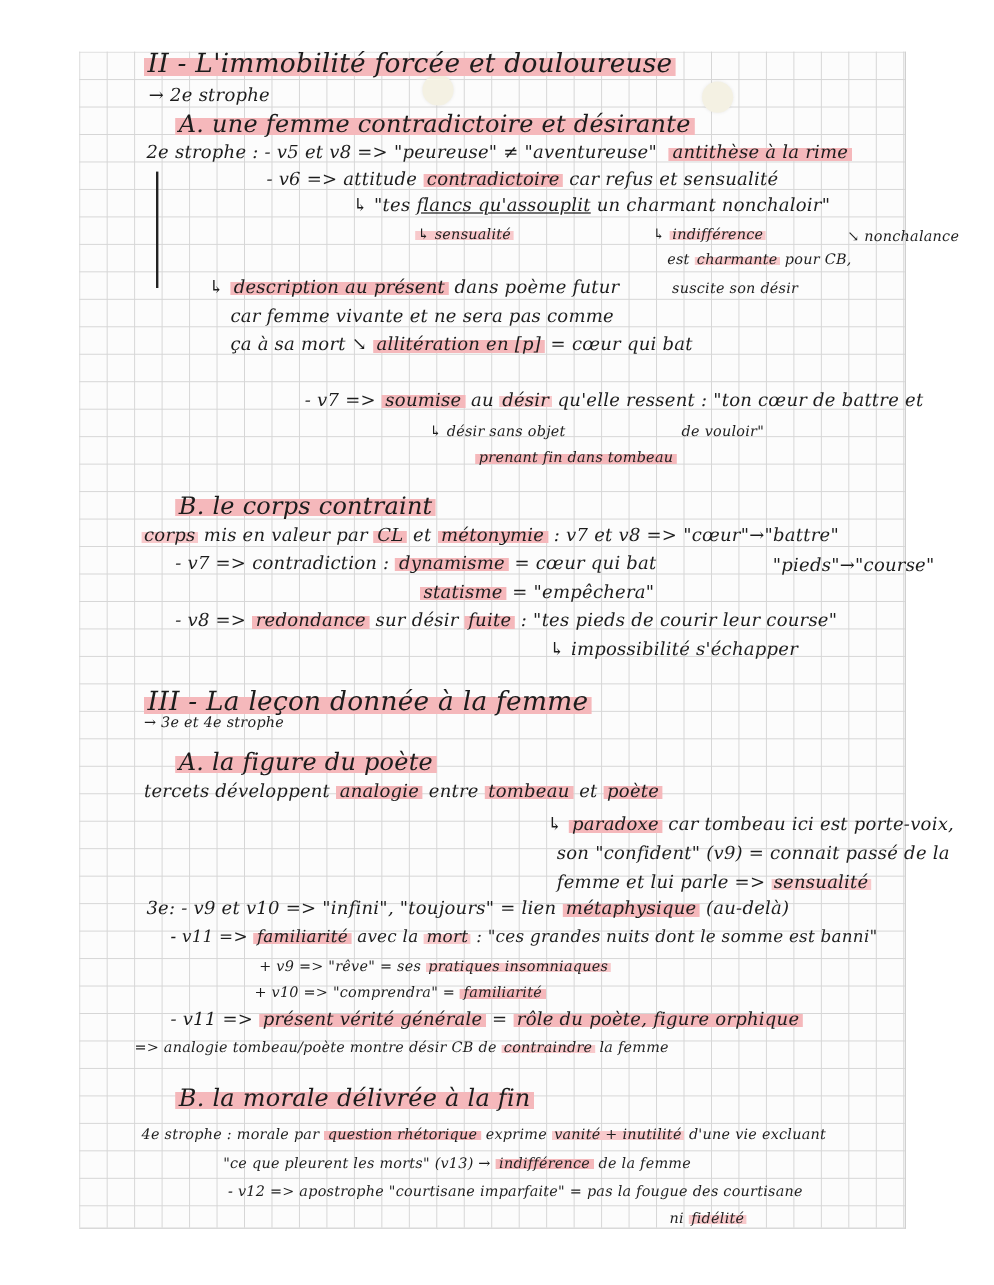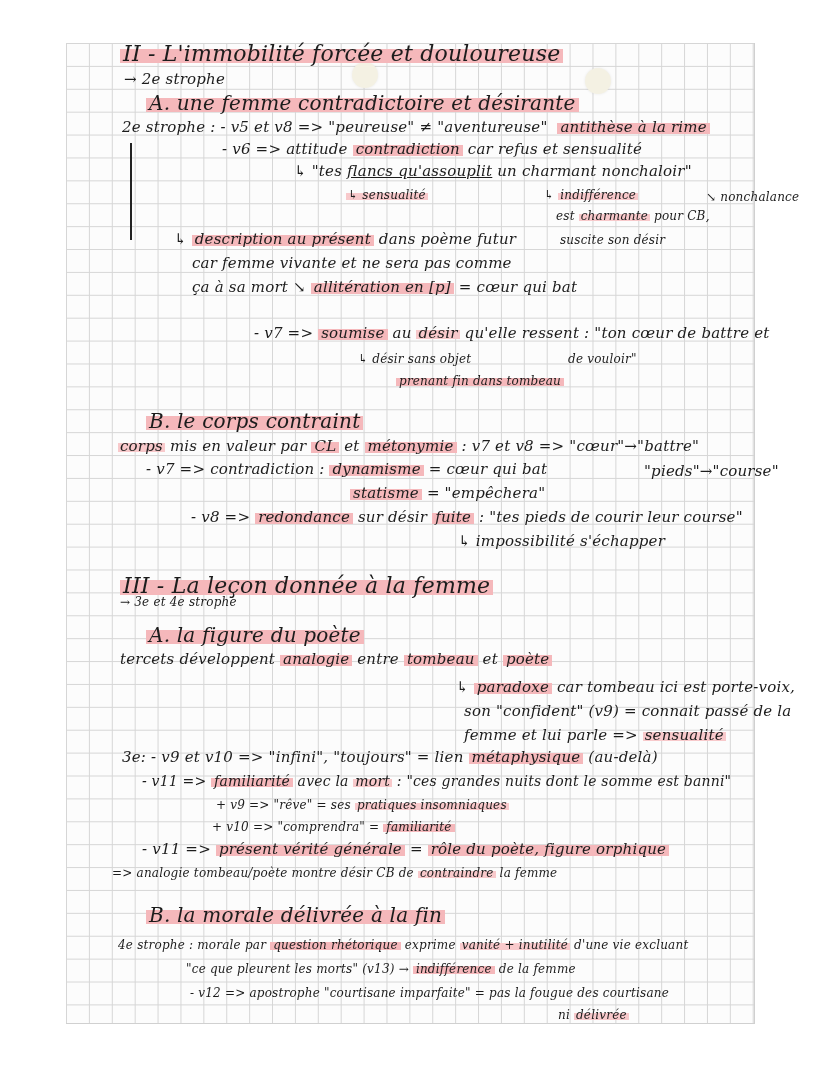--- a/index.html
+++ b/index.html
@@ -92,21 +92,21 @@
   <span class="hl">A. une femme contradictoire et désirante</span>
 </div>
 
 <div class="line" style="left:76px; top:118px;">
   <span>2e strophe :</span>
   <span>- v5 et v8 =&gt; "peureuse" ≠ "aventureuse"</span>
   &nbsp;<span class="hl">antithèse à la rime</span>
 </div>
 <div class="line" style="left:176px; top:140px;">
   <span>- v6 =&gt; attitude</span>
-  <span class="hl">contradiction</span>
+  <span class="hl">contradictoire</span>
   <span>car refus et sensualité</span>
 </div>
 <div class="line" style="left:248px; top:162px;">
   <span>↳ "tes</span>
   <span class="underline">flancs qu'assouplit</span>
   <span>un charmant nonchaloir"</span>
 </div>
 <div class="line small" style="left:300px; top:186px;text-align:right;">
   <span class="hl-soft">↳ sensualité</span>
 </div>
@@ -163,21 +163,21 @@
 <div class="line" style="left:100px; top:460px;">
   <span>- v7 =&gt; contradiction :</span>
   <span class="hl">dynamisme</span>
   <span>= cœur qui bat</span>
 </div>
 <div class="line" style="left:598px; top:462px;">"pieds"→"course"</div>
 <div class="line" style="left:304px; top:484px;">
   <span class="hl">statisme</span>
   <span>= "empêchera"</span>
 </div>
-<div class="line" style="left:100px; top:508px;margin-left:45px;">
+<div class="line" style="left:100px; top:508px;">
   <span>- v8 =&gt;</span>
   <span class="hl">redondance</span>
   <span>sur désir</span>
   <span class="hl">fuite</span>
   <span>: "tes pieds de courir leur course"</span>
 </div>
 <div class="line" style="left:412px; top:532px;">↳ impossibilité s'échapper</div>
 
 <div class="line h1" style="left:74px; top:574px;">
   <span class="hl">III - La leçon donnée à la femme</span>
@@ -247,14 +247,14 @@
   <span>d'une vie excluant</span>
 </div>
 <div class="line small" style="left:140px; top:960px;">
   <span>"ce que pleurent les morts" (v13) →</span>
   <span class="hl">indifférence</span>
   <span>de la femme</span>
 </div>
 <div class="line small" style="left:144px; top:984px;">- v12 =&gt; apostrophe "courtisane imparfaite" = pas la fougue des courtisane</div>
 <div class="line small" style="left:512px; top:1006px;">
   <span>ni</span>
-  <span class="hl-soft">délivrée</span>
+  <span class="hl-soft">fidélité</span>
 </div>
 
 </body></html>

